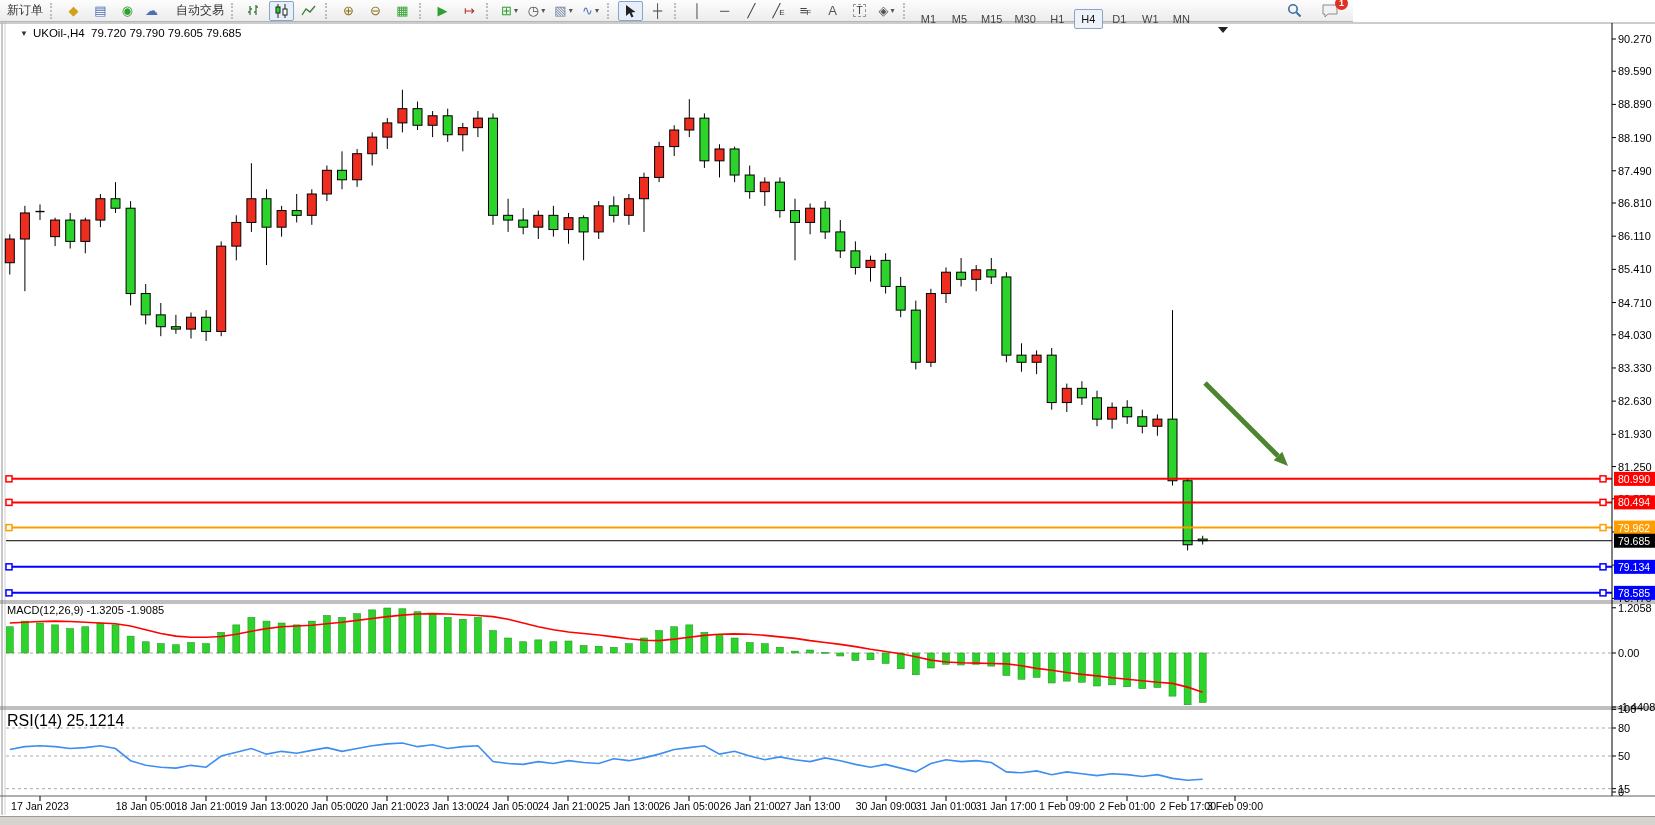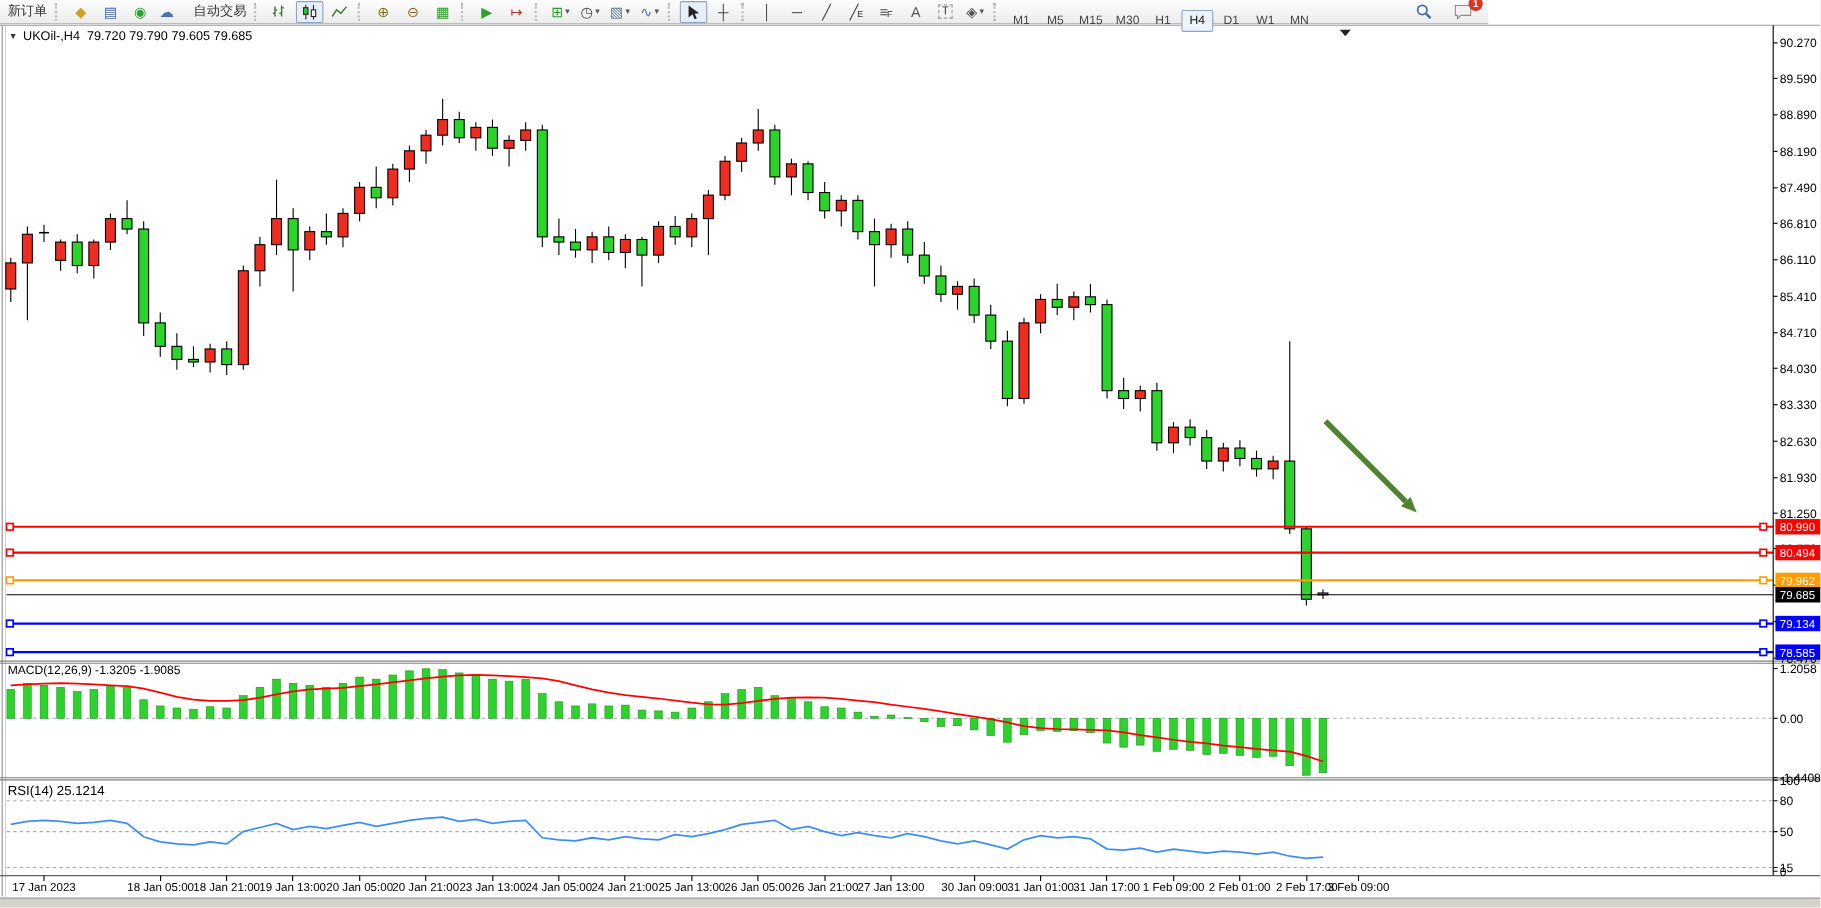--- a/index.html
+++ b/index.html
@@ -539,21 +539,21 @@
       <text x="1067" y="810" font-size="10.5" font-family="&quot;Liberation Sans&quot;,sans-serif" fill="#000" text-anchor="middle">1 Feb 09:00</text>
       <line x1="1127" y1="796" x2="1127" y2="801" stroke="#000"></line>
       <text x="1127" y="810" font-size="10.5" font-family="&quot;Liberation Sans&quot;,sans-serif" fill="#000" text-anchor="middle">2 Feb 01:00</text>
       <line x1="1188" y1="796" x2="1188" y2="801" stroke="#000"></line>
       <text x="1188" y="810" font-size="10.5" font-family="&quot;Liberation Sans&quot;,sans-serif" fill="#000" text-anchor="middle">2 Feb 17:00</text>
       <line x1="1235" y1="796" x2="1235" y2="801" stroke="#000"></line>
       <text x="1235" y="810" font-size="10.5" font-family="&quot;Liberation Sans&quot;,sans-serif" fill="#000" text-anchor="middle">3 Feb 09:00</text>
       <polygon points="1218,27 1228,27 1223,33" fill="#222"></polygon>
     </svg>
 
-  <div class="overlay" style="left:8px;top:27px;">
+  <div class="overlay" style="left:20px;top:27px;">
     <span class="tri">▼</span><span>UKOil-,H4</span>&nbsp;&nbsp;<span>79.720 79.790 79.605 79.685</span>
   </div>
 
   <div class="overlay" style="left:7px;top:604px;font-size:11px;">MACD(12,26,9) -1.3205 -1.9085</div>
-  <div class="overlay" style="left:7px;top:712px;font-size:12px;">RSI(14) 25.1214</div>
+  <div class="overlay" style="left:7px;top:712px;font-size:16px;">RSI(14) 25.1214</div>
 
   <div class="bottomstrip"></div>
 </div>
 
 </body></html>

